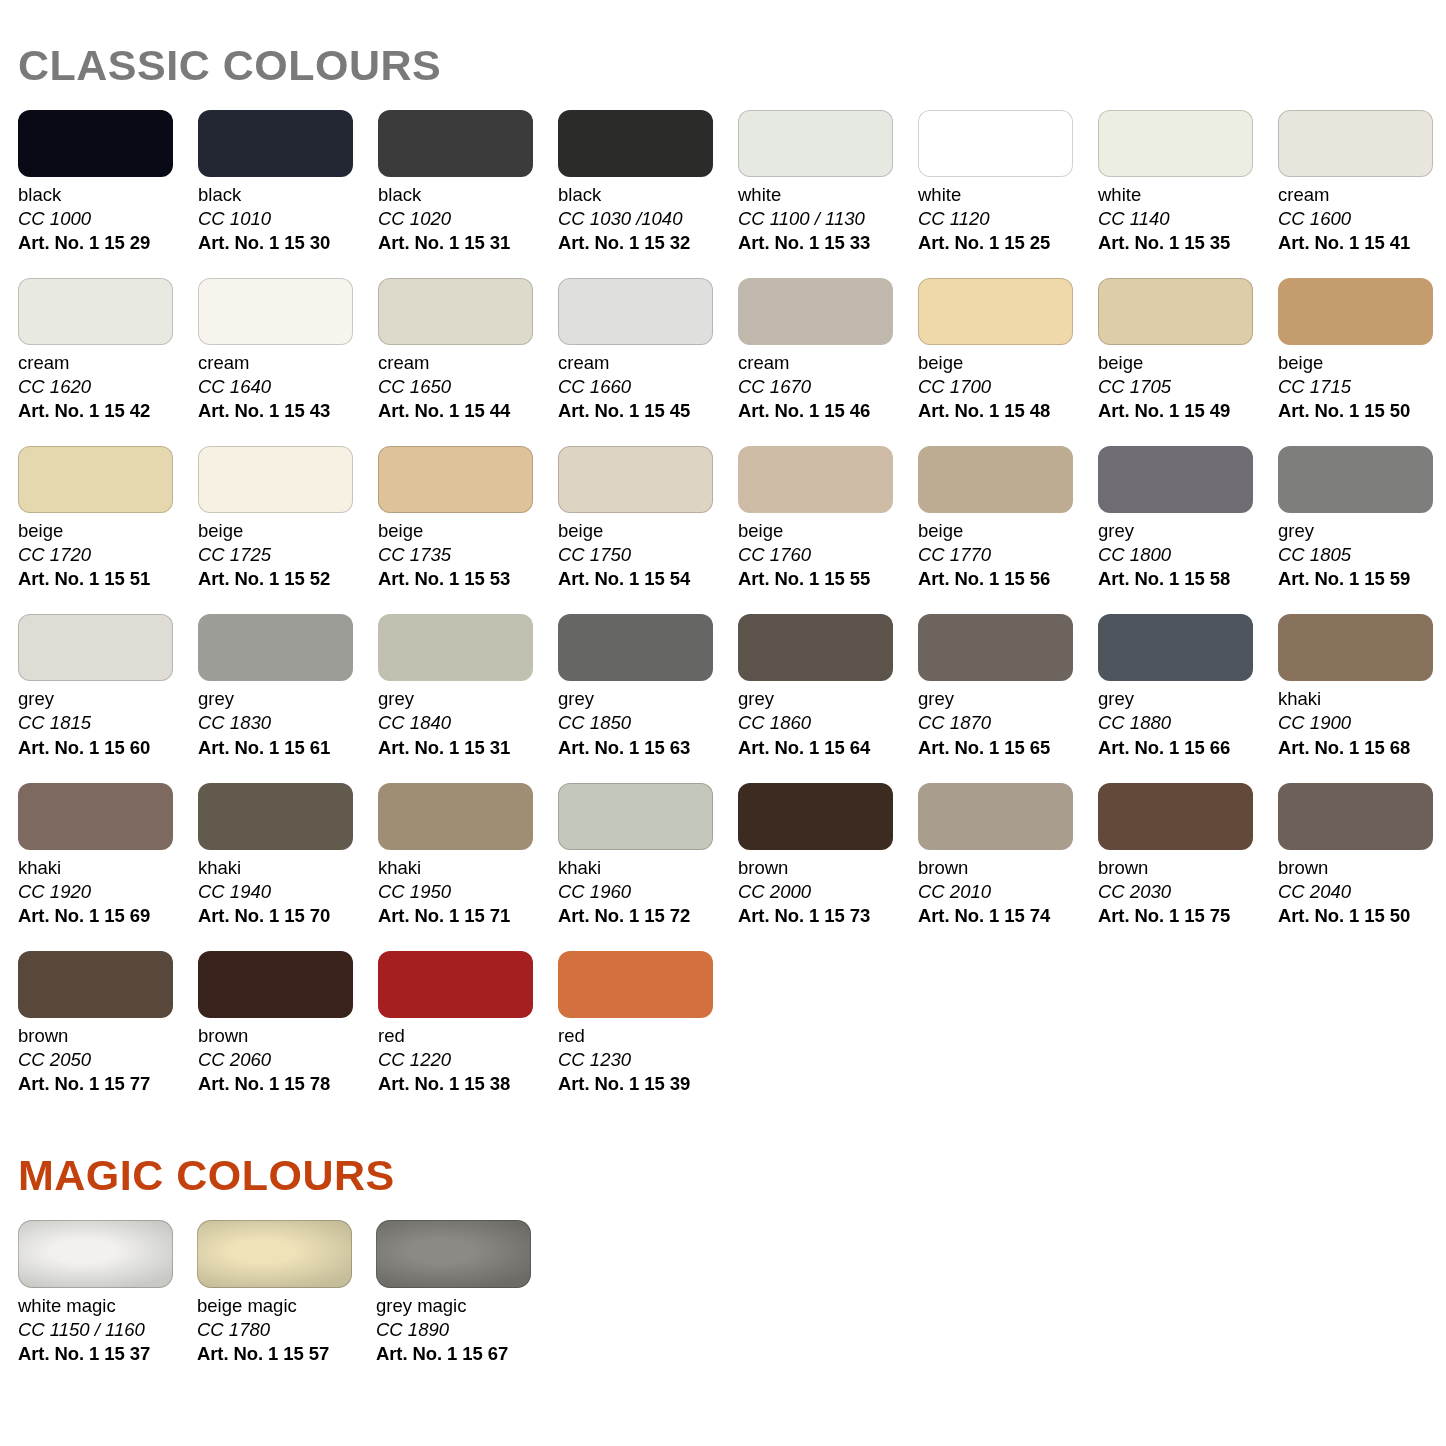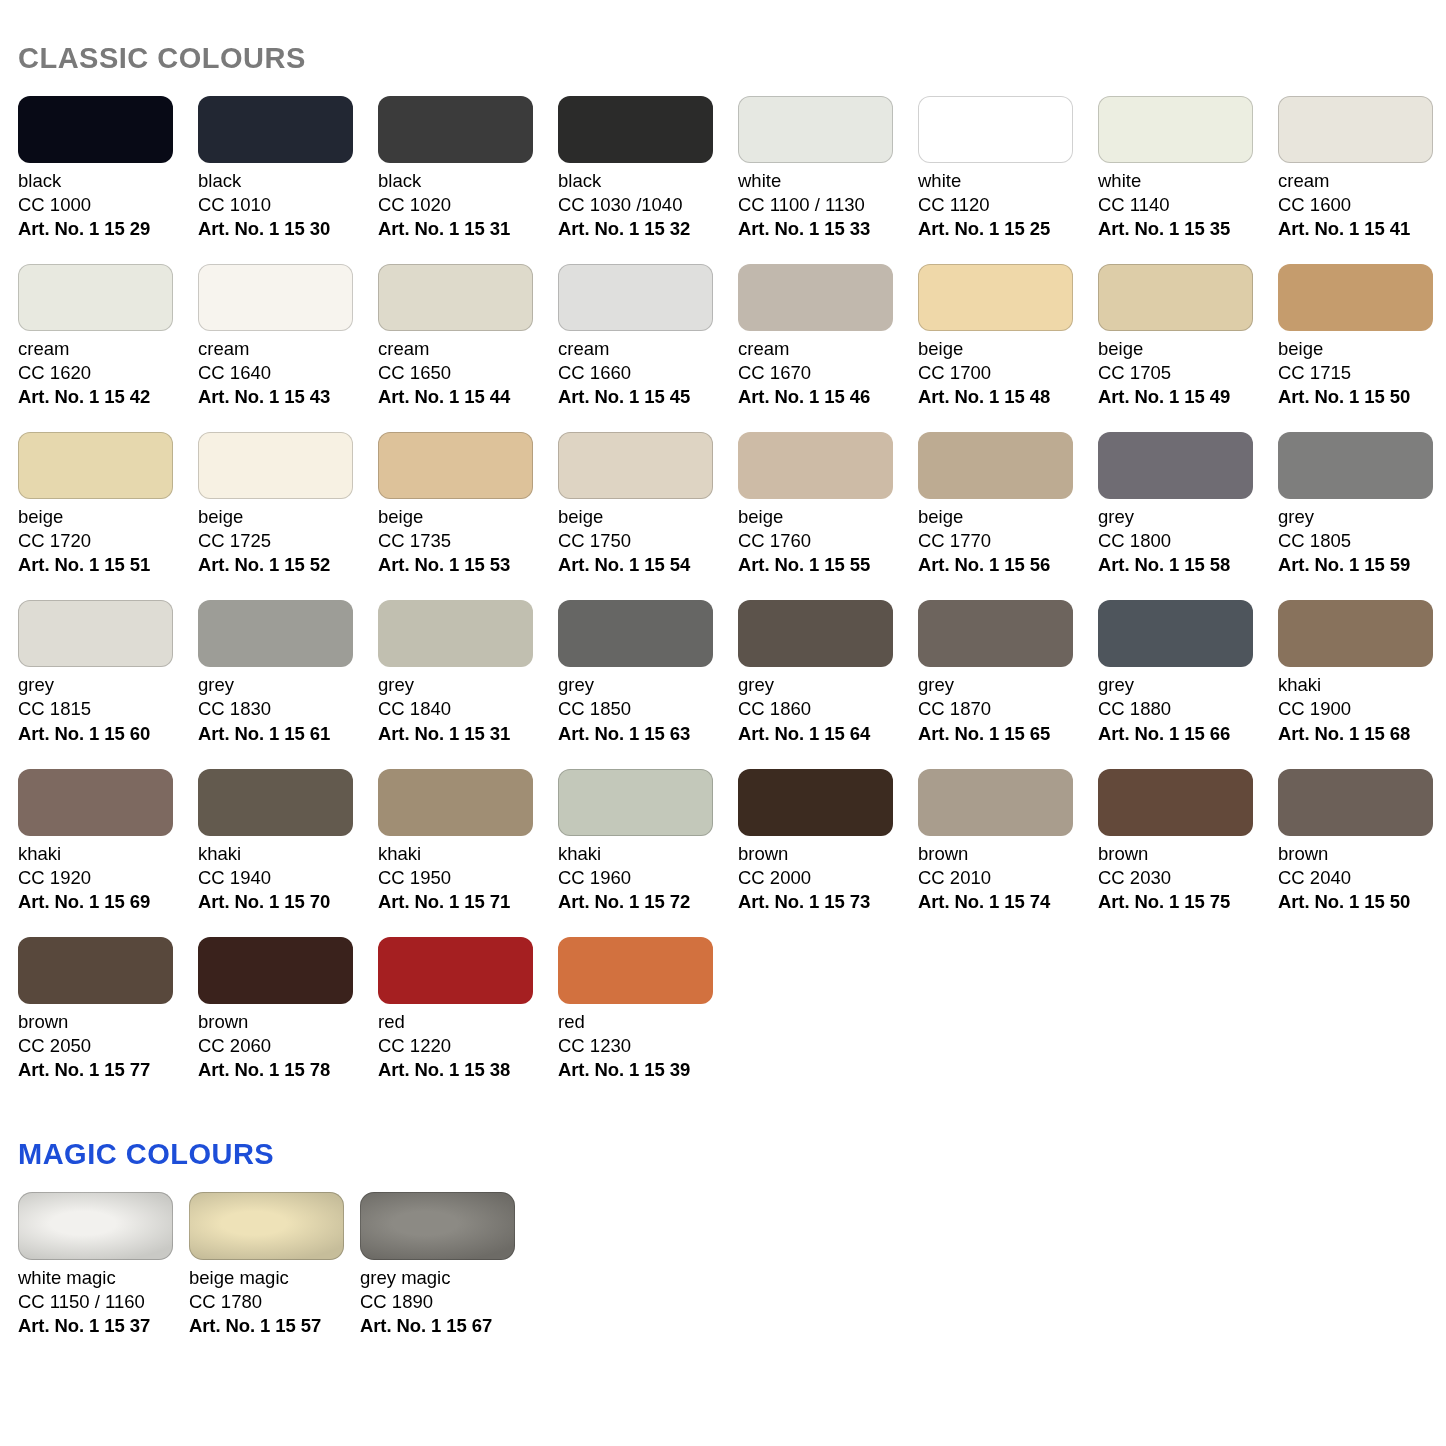--- a/index.html
+++ b/index.html
@@ -17,38 +17,38 @@
   .page {
     position: relative;
     width: 1446px;
     height: 1446px;
     box-sizing: border-box;
     padding: 0 18px;
   }
   .section-title {
     font-family: "Liberation Sans", sans-serif;
     font-weight: bold;
-    font-size: 29px;
+    font-size: 43px;
     letter-spacing: 0.5px;
     color: #7a7a7a;
     line-height: 1;
   }
   #classic-title { padding-top: 44px; }
   #magic-title { padding-top: 20px; }
 
   .grid {
     display: grid;
     grid-template-columns: repeat(8, 155px);
     column-gap: 25px;
     row-gap: 0px;
   }
   .magic-grid {
     display: grid;
     grid-template-columns: repeat(8, 155px);
-    column-gap: 16px;
+    column-gap: 24px;
   }
 
   .swatch-cell {
     width: 155px;
     margin-top: 23px;
   }
   .chip {
     width: 155px;
     height: 67px;
     border-radius: 12px;
@@ -63,21 +63,21 @@
     height: 68px;
     box-shadow: inset 0 0 0 1px rgba(0,0,0,0.20);
   }
   .labels {
     padding-top: 6px;
     font-size: 18.5px;
     color: #000000;
     line-height: 1.30;
   }
   .labels .name { font-weight: normal; white-space: nowrap; }
-  .labels .code { font-weight: normal; white-space: nowrap; }
+  .labels .code { font-weight: normal; white-space: nowrap; font-style: italic; }
   .labels .art  { font-weight: bold; white-space: nowrap; letter-spacing: -0.1px; }
 
   .spacer-classic { height: 38px; }
 </style>
 </head>
 <body>
 
 <div class="page">
 
   <div class="section">
@@ -434,21 +434,21 @@
             <div class="code">CC 1230</div>
             <div class="art">Art. No. 1 15 39</div>
           </div>
         </div>
       </div>
   </div>
 
   <div class="spacer-classic"></div>
 
   <div class="section">
-    <div id="magic-title" class="section-title" style="color: #1d4ed8;">MAGIC COLOURS</div>
+    <div id="magic-title" class="section-title" style="color: #c2410c;">MAGIC COLOURS</div>
     <div class="magic-grid" id="magic-grid">
         <div class="swatch-cell">
           <div class="chip magic" style="background: radial-gradient(70% 58% at 42% 46%, rgb(242, 241, 238) 0%, rgb(242, 241, 238) 30%, rgb(201, 201, 197) 100%);"></div>
           <div class="labels">
             <div class="name">white magic</div>
             <div class="code">CC 1150 / 1160</div>
             <div class="art">Art. No. 1 15 37</div>
           </div>
         </div>
         <div class="swatch-cell">

